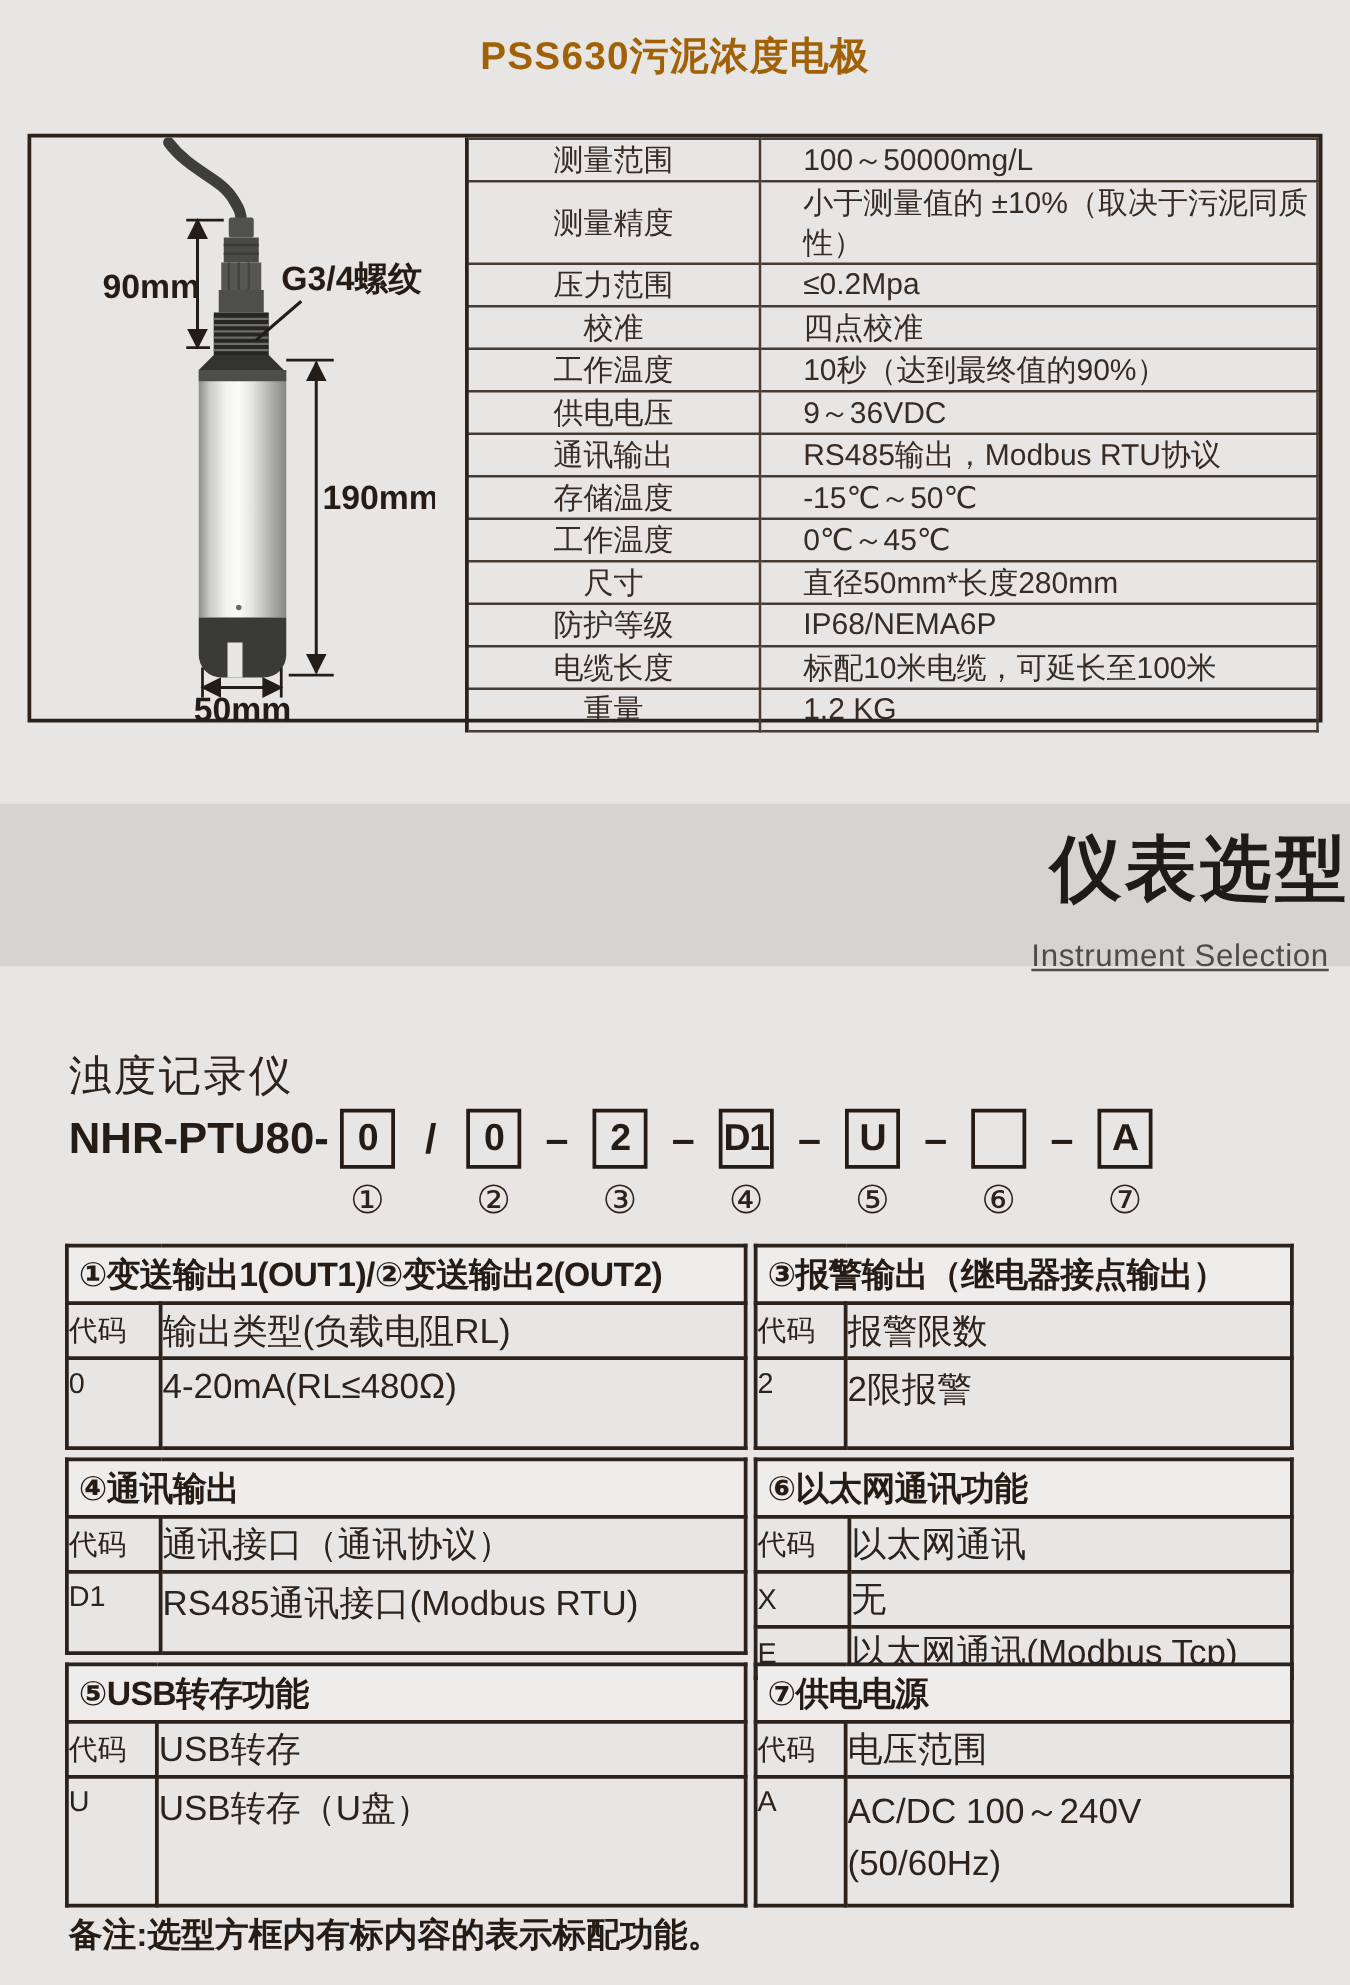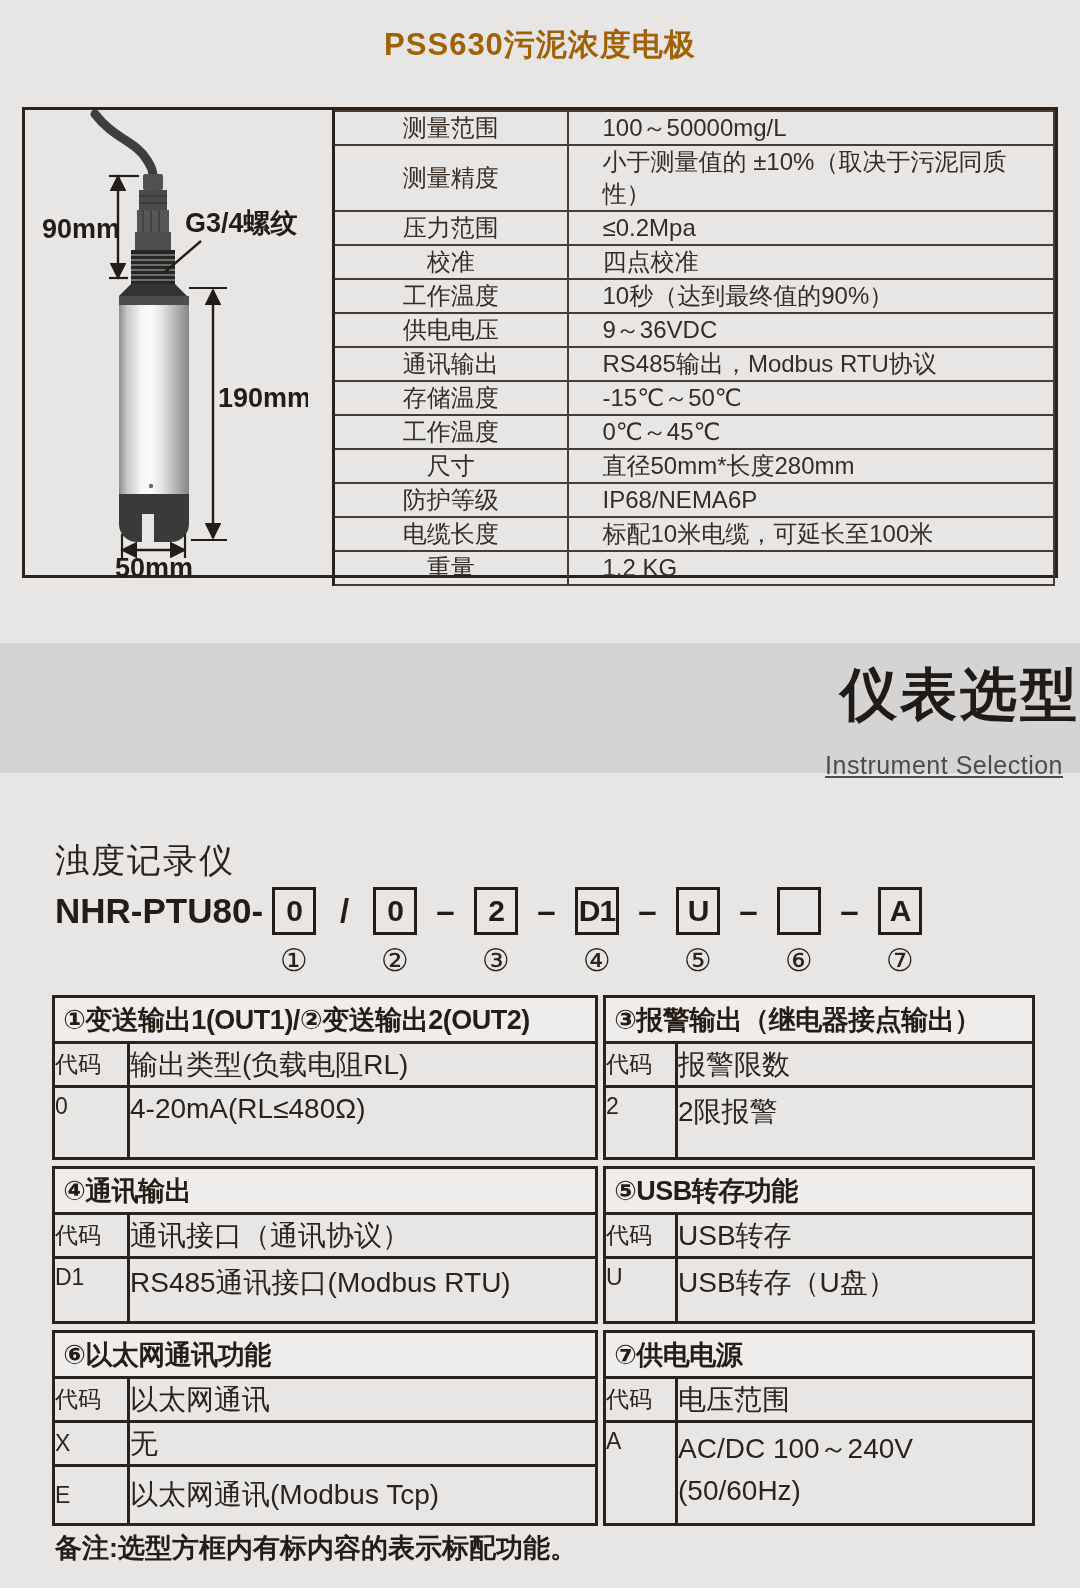--- a/index.html
+++ b/index.html
@@ -19,21 +19,21 @@
     color:#a16207;letter-spacing:1px;margin:0;
   }
   
   .spec-block{
     position:absolute;left:22px;top:107px;
     width:1036px;height:471px;
     border:3px solid #2b221b;
     box-sizing:border-box;
     display:flex;
   }
-  .probe-cell{width:307px;flex:none;position:relative;}
+  .probe-cell{width:307px;flex:none;position:relative;padding-left:40px;}
   .spec-table{
     flex:1;height:100%;
     border-collapse:collapse;table-layout:fixed;
     border-left:3px solid #2b221b;
   }
   .spec-table td{
     border:2px solid #473c33;
     font-size:24px;color:#352c25;
     padding:0;
   }
@@ -365,58 +365,58 @@
           </tr>
       <tr class="t-data va-top">
             <td class="code">D1</td>
             <td class="desc">RS485通讯接口(Modbus RTU)</td>
           </tr>
     </tbody>
       </table>
 
     <table class="sel">
       <colgroup>
+          <col style="width:75px">
+          <col>
+        </colgroup>
+      <tbody>
+          <tr class="t-title">
+            <th colspan="2">⑥以太网通讯功能</th>
+          </tr>
+      <tr class="t-head">
+            <td class="code">代码</td>
+            <td class="desc">以太网通讯</td>
+          </tr>
+      <tr class="t-data r-x">
+            <td class="code">X</td>
+            <td class="desc">无</td>
+          </tr>
+      <tr class="t-data">
+            <td class="code">E</td>
+            <td class="desc">以太网通讯(Modbus Tcp)</td>
+          </tr>
+    </tbody>
+      </table>
+
+    <table class="sel">
+      <colgroup>
           <col style="width:72px">
           <col>
         </colgroup>
       <tbody>
           <tr class="t-title">
             <th colspan="2">⑤USB转存功能</th>
           </tr>
       <tr class="t-head">
             <td class="code">代码</td>
             <td class="desc">USB转存</td>
           </tr>
       <tr class="t-data va-top">
             <td class="code">U</td>
             <td class="desc">USB转存（U盘）</td>
-          </tr>
-    </tbody>
-      </table>
-
-    <table class="sel">
-      <colgroup>
-          <col style="width:75px">
-          <col>
-        </colgroup>
-      <tbody>
-          <tr class="t-title">
-            <th colspan="2">⑥以太网通讯功能</th>
-          </tr>
-      <tr class="t-head">
-            <td class="code">代码</td>
-            <td class="desc">以太网通讯</td>
-          </tr>
-      <tr class="t-data r-x">
-            <td class="code">X</td>
-            <td class="desc">无</td>
-          </tr>
-      <tr class="t-data">
-            <td class="code">E</td>
-            <td class="desc">以太网通讯(Modbus Tcp)</td>
           </tr>
     </tbody>
       </table>
 
     <table class="sel">
       <colgroup>
           <col style="width:72px">
           <col>
         </colgroup>
       <tbody>

